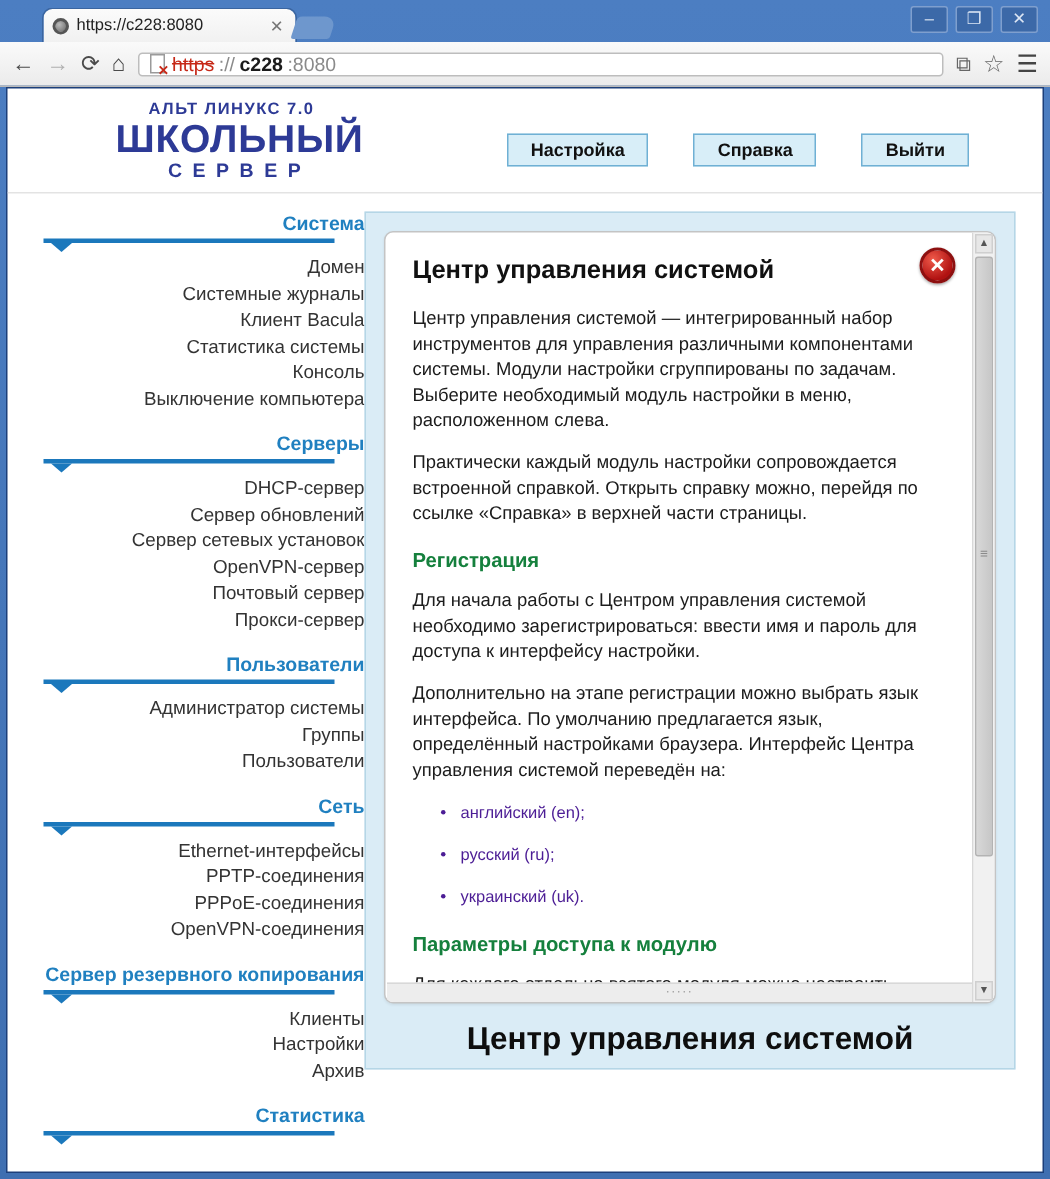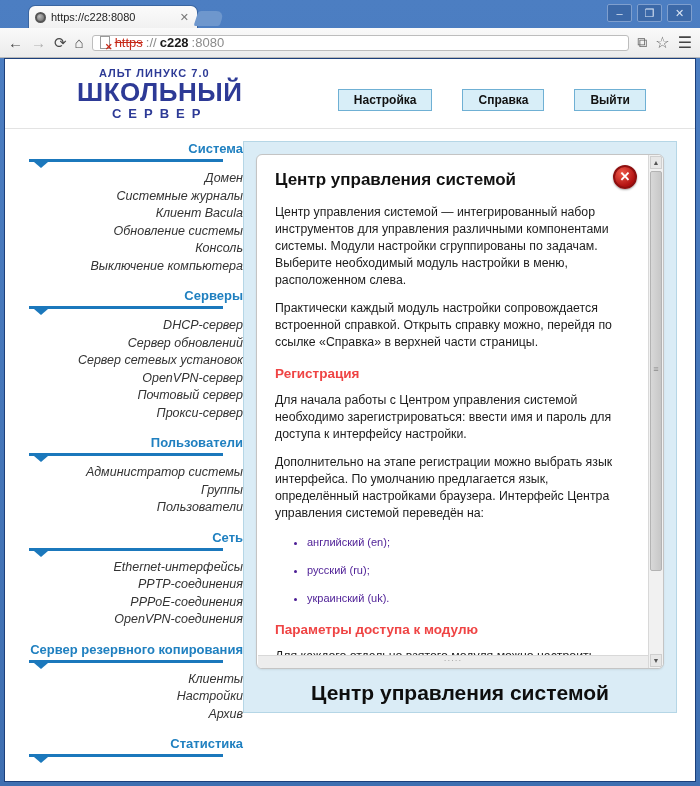--- a/index.html
+++ b/index.html
@@ -52,33 +52,33 @@
 
   .content-row { flex:1; display:flex; padding-top:12px; overflow:hidden; }
 
   
   .sidebar { width:238px; flex:0 0 238px; padding-left:24px; }
   .side-section { margin-bottom:13px;text-align:right; }
   .side-title { color:#2080c0; font-size:13px; font-weight:bold; margin-bottom:3px; cursor:pointer; }
   .side-rule { position:relative; height:3px; width:194px; background:#1b78bc; margin-bottom:8px; }
   .side-rule::after { content:""; position:absolute; left:5px; top:3px; border-left:7px solid transparent;
                       border-right:7px solid transparent; border-top:6px solid #1b78bc; }
-  .side-items { list-style:none;font-style:italic; }
+  .side-items { list-style:none; }
   .side-items li { font-size:12.5px; color:#333; line-height:17.5px; cursor:pointer; }
 
   
   .main { flex:1; padding-right:18px; }
   .help-container { position:relative; width:100%; height:572px; background:#daecf6;
                     border:1px solid #b5d6e6; padding:12px; }
   .help-panel { position:relative; height:515px; background:#fff; border:1px solid #c4c4c4;
                 border-radius:6px; overflow:hidden; box-shadow:0 1px 2px rgba(0,0,0,0.08); }
   .help-body { position:absolute; left:0; top:0; right:15px; bottom:13px; overflow:hidden; padding:13px 18px 0; }
   .help-body h1 { font-size:17px; font-weight:bold; color:#111; margin:2px 0 14px; }
   .help-body p { font-size:12.3px; color:#1c1c1c; line-height:1.38; margin:0 0 11px; }
-  .help-body h2 { font-size:13.5px; font-weight:bold; color:#ef4444; margin:15px 0 11px; }
+  .help-body h2 { font-size:13.5px; font-weight:bold; color:#15803d; margin:15px 0 11px; }
   .help-body ul { margin:0 0 11px 32px; }
   .help-body li { font-size:11px; color:#4c1d95; line-height:1.4; margin:13px 0; }
   .close-btn { position:absolute; top:10px; right:26px; width:24px; height:24px; border-radius:50%;
                background:radial-gradient(circle at 35% 30%, #ef5a4a, #b01111 70%); border:2px solid #8d1010;
                color:#fff; font-size:13px; font-weight:bold; line-height:20px; text-align:center; cursor:pointer;
                box-shadow:0 1px 2px rgba(0,0,0,0.35); }
   .vscroll { position:absolute; right:0; top:0; bottom:0; width:15px; background:#f1f1f1;
              border-left:1px solid #d8d8d8; border-radius:0 5px 5px 0; }
   .sbtn { position:absolute; left:1px; right:1px; height:13px; background:#e7e7e7; border:1px solid #cfcfcf;
           font-size:7px; color:#555; text-align:center; line-height:11px; cursor:pointer; }
@@ -147,21 +147,21 @@
 
       <div class="sidebar">
 
         <div class="side-section">
           <div class="side-title">Система</div>
           <div class="side-rule"></div>
           <ul class="side-items">
             <li>Домен</li>
             <li>Системные журналы</li>
             <li>Клиент Bacula</li>
-            <li>Обновление системы</li>
+            <li>Статистика системы</li>
             <li>Консоль</li>
             <li>Выключение компьютера</li>
           </ul>
         </div>
 
         <div class="side-section">
           <div class="side-title">Серверы</div>
           <div class="side-rule"></div>
           <ul class="side-items">
             <li>DHCP-сервер</li>

